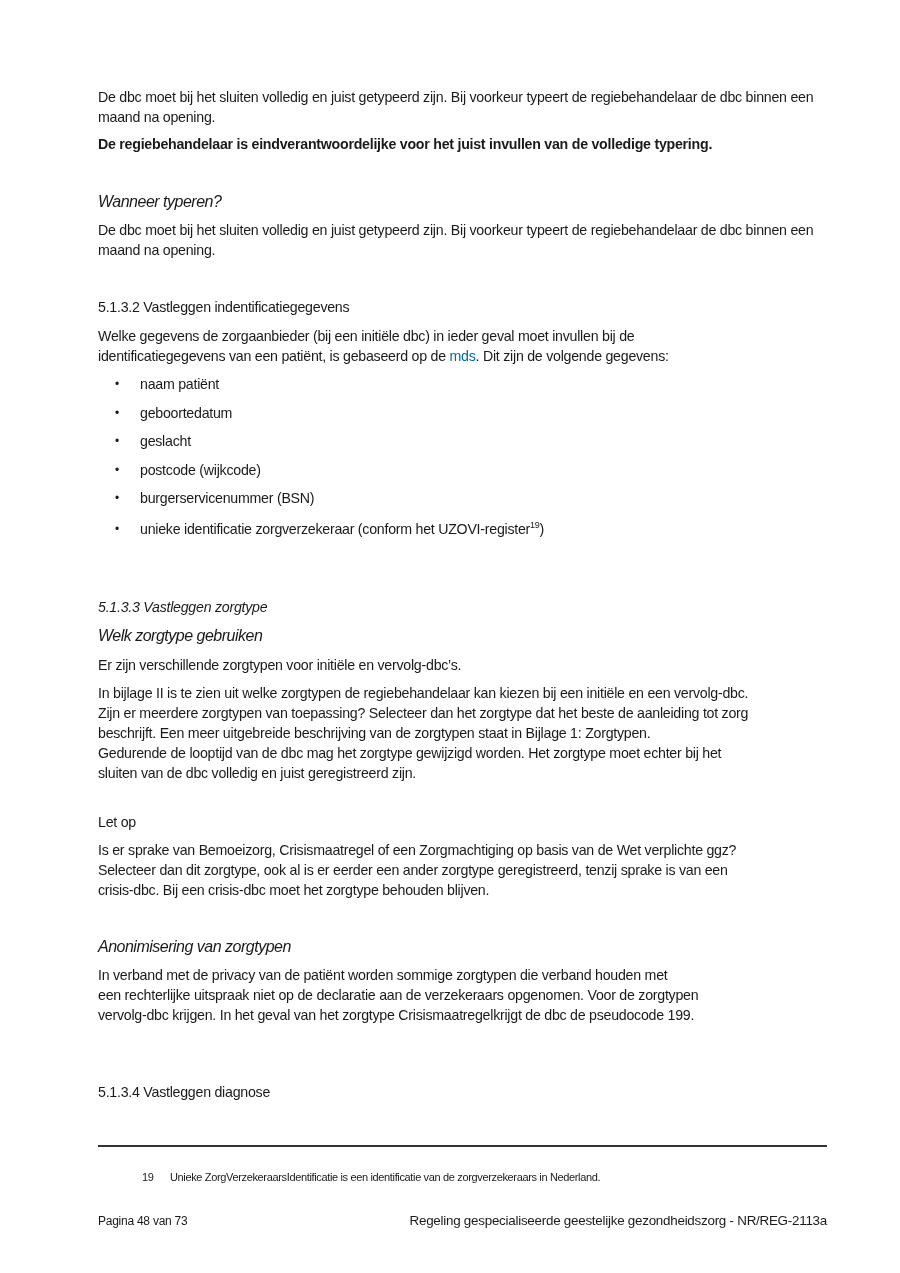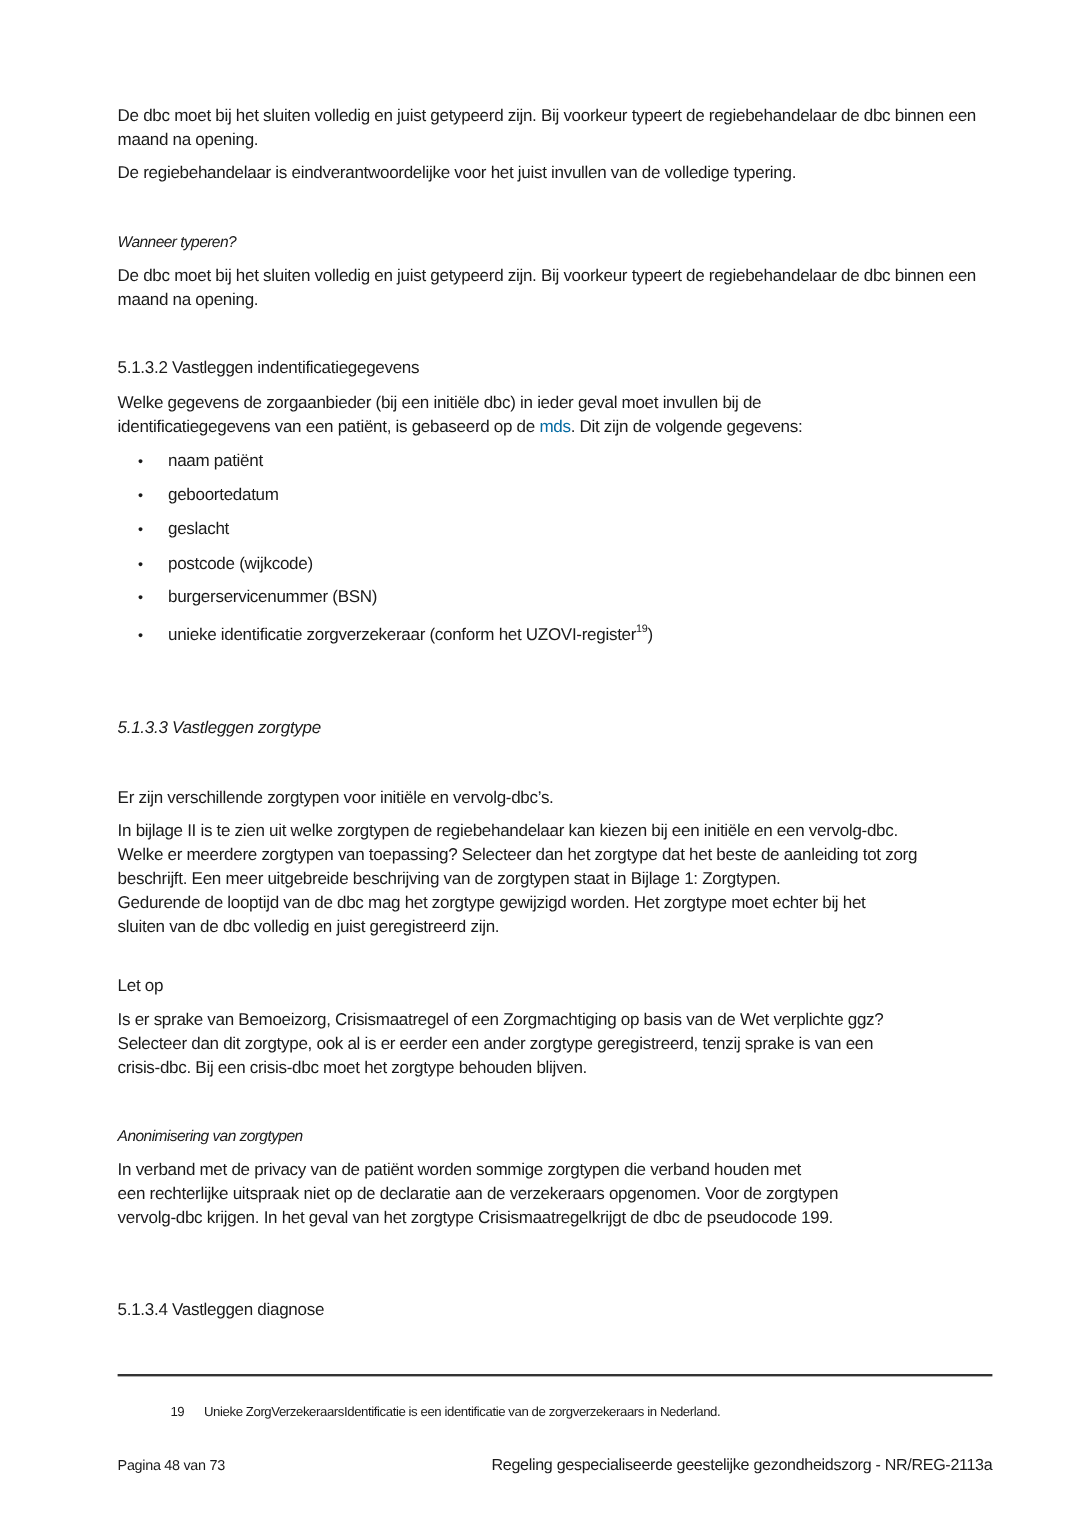--- a/index.html
+++ b/index.html
@@ -5,62 +5,63 @@
     html, body { margin: 0; padding: 0; background: #ffffff; }
     body {
       width: 900px; height: 1273px; position: relative; overflow: hidden;
       font-family: "Liberation Sans", sans-serif;
       color: #1a1a1a;
       font-size: 14.2px;
       letter-spacing: -0.25px;
     }
     .page { position: absolute; left: 12px; top: 0; width: 900px; height: 1273px; }
     .blk { position: absolute; left: 86px; width: 730px; line-height: 20px; margin: 0; }
-    .italic { font-style: italic; font-size: 13px; letter-spacing: -0.5px; }
+    .italic { font-style: italic; font-size: 16px; letter-spacing: -0.5px; }
     .heading { font-size: 14.2px; }
     .link { color: #0369a1; }
     .bullets { position: absolute; left: 86px; top: 374px; margin: 0; padding: 0; list-style: none; }
     .bullets li { position: relative; height: 28.5px; line-height: 20px; padding-left: 42px; }
     .bullets li .dot { position: absolute; left: 17px; top: 0; font-size: 12px; }
     sup { font-size: 9px; vertical-align: 6px; line-height: 0; }
     .fn-rule { position: absolute; left: 86px; top: 1145px; width: 729px; height: 2px; background: #333333; }
     .footnote { position: absolute; left: 130px; top: 1153px; font-size: 11px; letter-spacing: -0.35px; line-height: 16px; margin-top: 16px; }
     .footnote .num { display: inline-block; width: 28px; }
     .footer-left { position: absolute; left: 86px; top: 1212px; font-size: 12px; line-height: 18px; }
     .footer-right { position: absolute; right: 85px; top: 1212px; font-size: 13.4px; line-height: 18px; text-align: right; }
   </style>
 </head>
 <body>
 
 <div class="page">
 
   <p class="blk" style="top:87px; width:728px;">De dbc moet bij het sluiten volledig en juist getypeerd zijn. Bij voorkeur typeert de regiebehandelaar de dbc binnen een maand na opening.</p>
-  <p class="blk" style="top:134px;">De regiebehandelaar is eindverantwoordelijke voor het juist invullen van de volledige typering.</p>
+  <p class="blk" style="top:134px;font-weight:bold;">De regiebehandelaar is eindverantwoordelijke voor het juist invullen van de volledige typering.</p>
 
   <p class="blk italic" style="top:192px;">Wanneer typeren?</p>
   <p class="blk" style="top:220px; width:728px;">De dbc moet bij het sluiten volledig en juist getypeerd zijn. Bij voorkeur typeert de regiebehandelaar de dbc binnen een maand na opening.</p>
 
   <p class="blk heading" style="top:297px;">5.1.3.2 Vastleggen indentificatiegegevens</p>
   <p class="blk" style="top:326px; width:640px;"><span>Welke gegevens de zorgaanbieder (bij een initiële dbc) in ieder geval moet invullen bij de identificatiegegevens van een patiënt, is gebaseerd op de </span><span class="link">mds</span><span>. Dit zijn de volgende gegevens:</span></p>
 
   <ul class="bullets">
     <li><span class="dot">•</span><span>naam patiënt</span></li>
     <li><span class="dot">•</span><span>geboortedatum</span></li>
     <li><span class="dot">•</span><span>geslacht</span></li>
     <li><span class="dot">•</span><span>postcode (wijkcode)</span></li>
     <li><span class="dot">•</span><span>burgerservicenummer (BSN)</span></li>
     <li style="margin-top:2px;"><span class="dot">•</span><span>unieke identificatie zorgverzekeraar (conform het UZOVI-register</span><sup>19</sup><span>)</span></li>
   </ul>
 
   <p class="blk heading" style="top:597px;font-style:italic;">5.1.3.3 Vastleggen zorgtype</p>
+  <p class="blk italic" style="top:626px;">Welk zorgtype gebruiken</p>
   <p class="blk" style="top:655px;">Er zijn verschillende zorgtypen voor initiële en vervolg-dbc’s.</p>
 
   <div class="blk" style="top:683px; width:740px;">
     <div>In bijlage II is te zien uit welke zorgtypen de regiebehandelaar kan kiezen bij een initiële en een vervolg-dbc.</div>
-    <div>Welke er meerdere zorgtypen van toepassing? Selecteer dan het zorgtype dat het beste de aanleiding tot zorg</div>
+    <div>Zijn er meerdere zorgtypen van toepassing? Selecteer dan het zorgtype dat het beste de aanleiding tot zorg</div>
     <div>beschrijft. Een meer uitgebreide beschrijving van de zorgtypen staat in Bijlage 1: Zorgtypen.</div>
     <div>Gedurende de looptijd van de dbc mag het zorgtype gewijzigd worden. Het zorgtype moet echter bij het</div>
     <div>sluiten van de dbc volledig en juist geregistreerd zijn.</div>
   </div>
 
   <p class="blk heading" style="top:812px;">Let op</p>
   <div class="blk" style="top:840px; width:740px;">
     <div>Is er sprake van Bemoeizorg, Crisismaatregel of een Zorgmachtiging op basis van de Wet verplichte ggz?</div>
     <div>Selecteer dan dit zorgtype, ook al is er eerder een ander zorgtype geregistreerd, tenzij sprake is van een</div>
     <div>crisis-dbc. Bij een crisis-dbc moet het zorgtype behouden blijven.</div>

